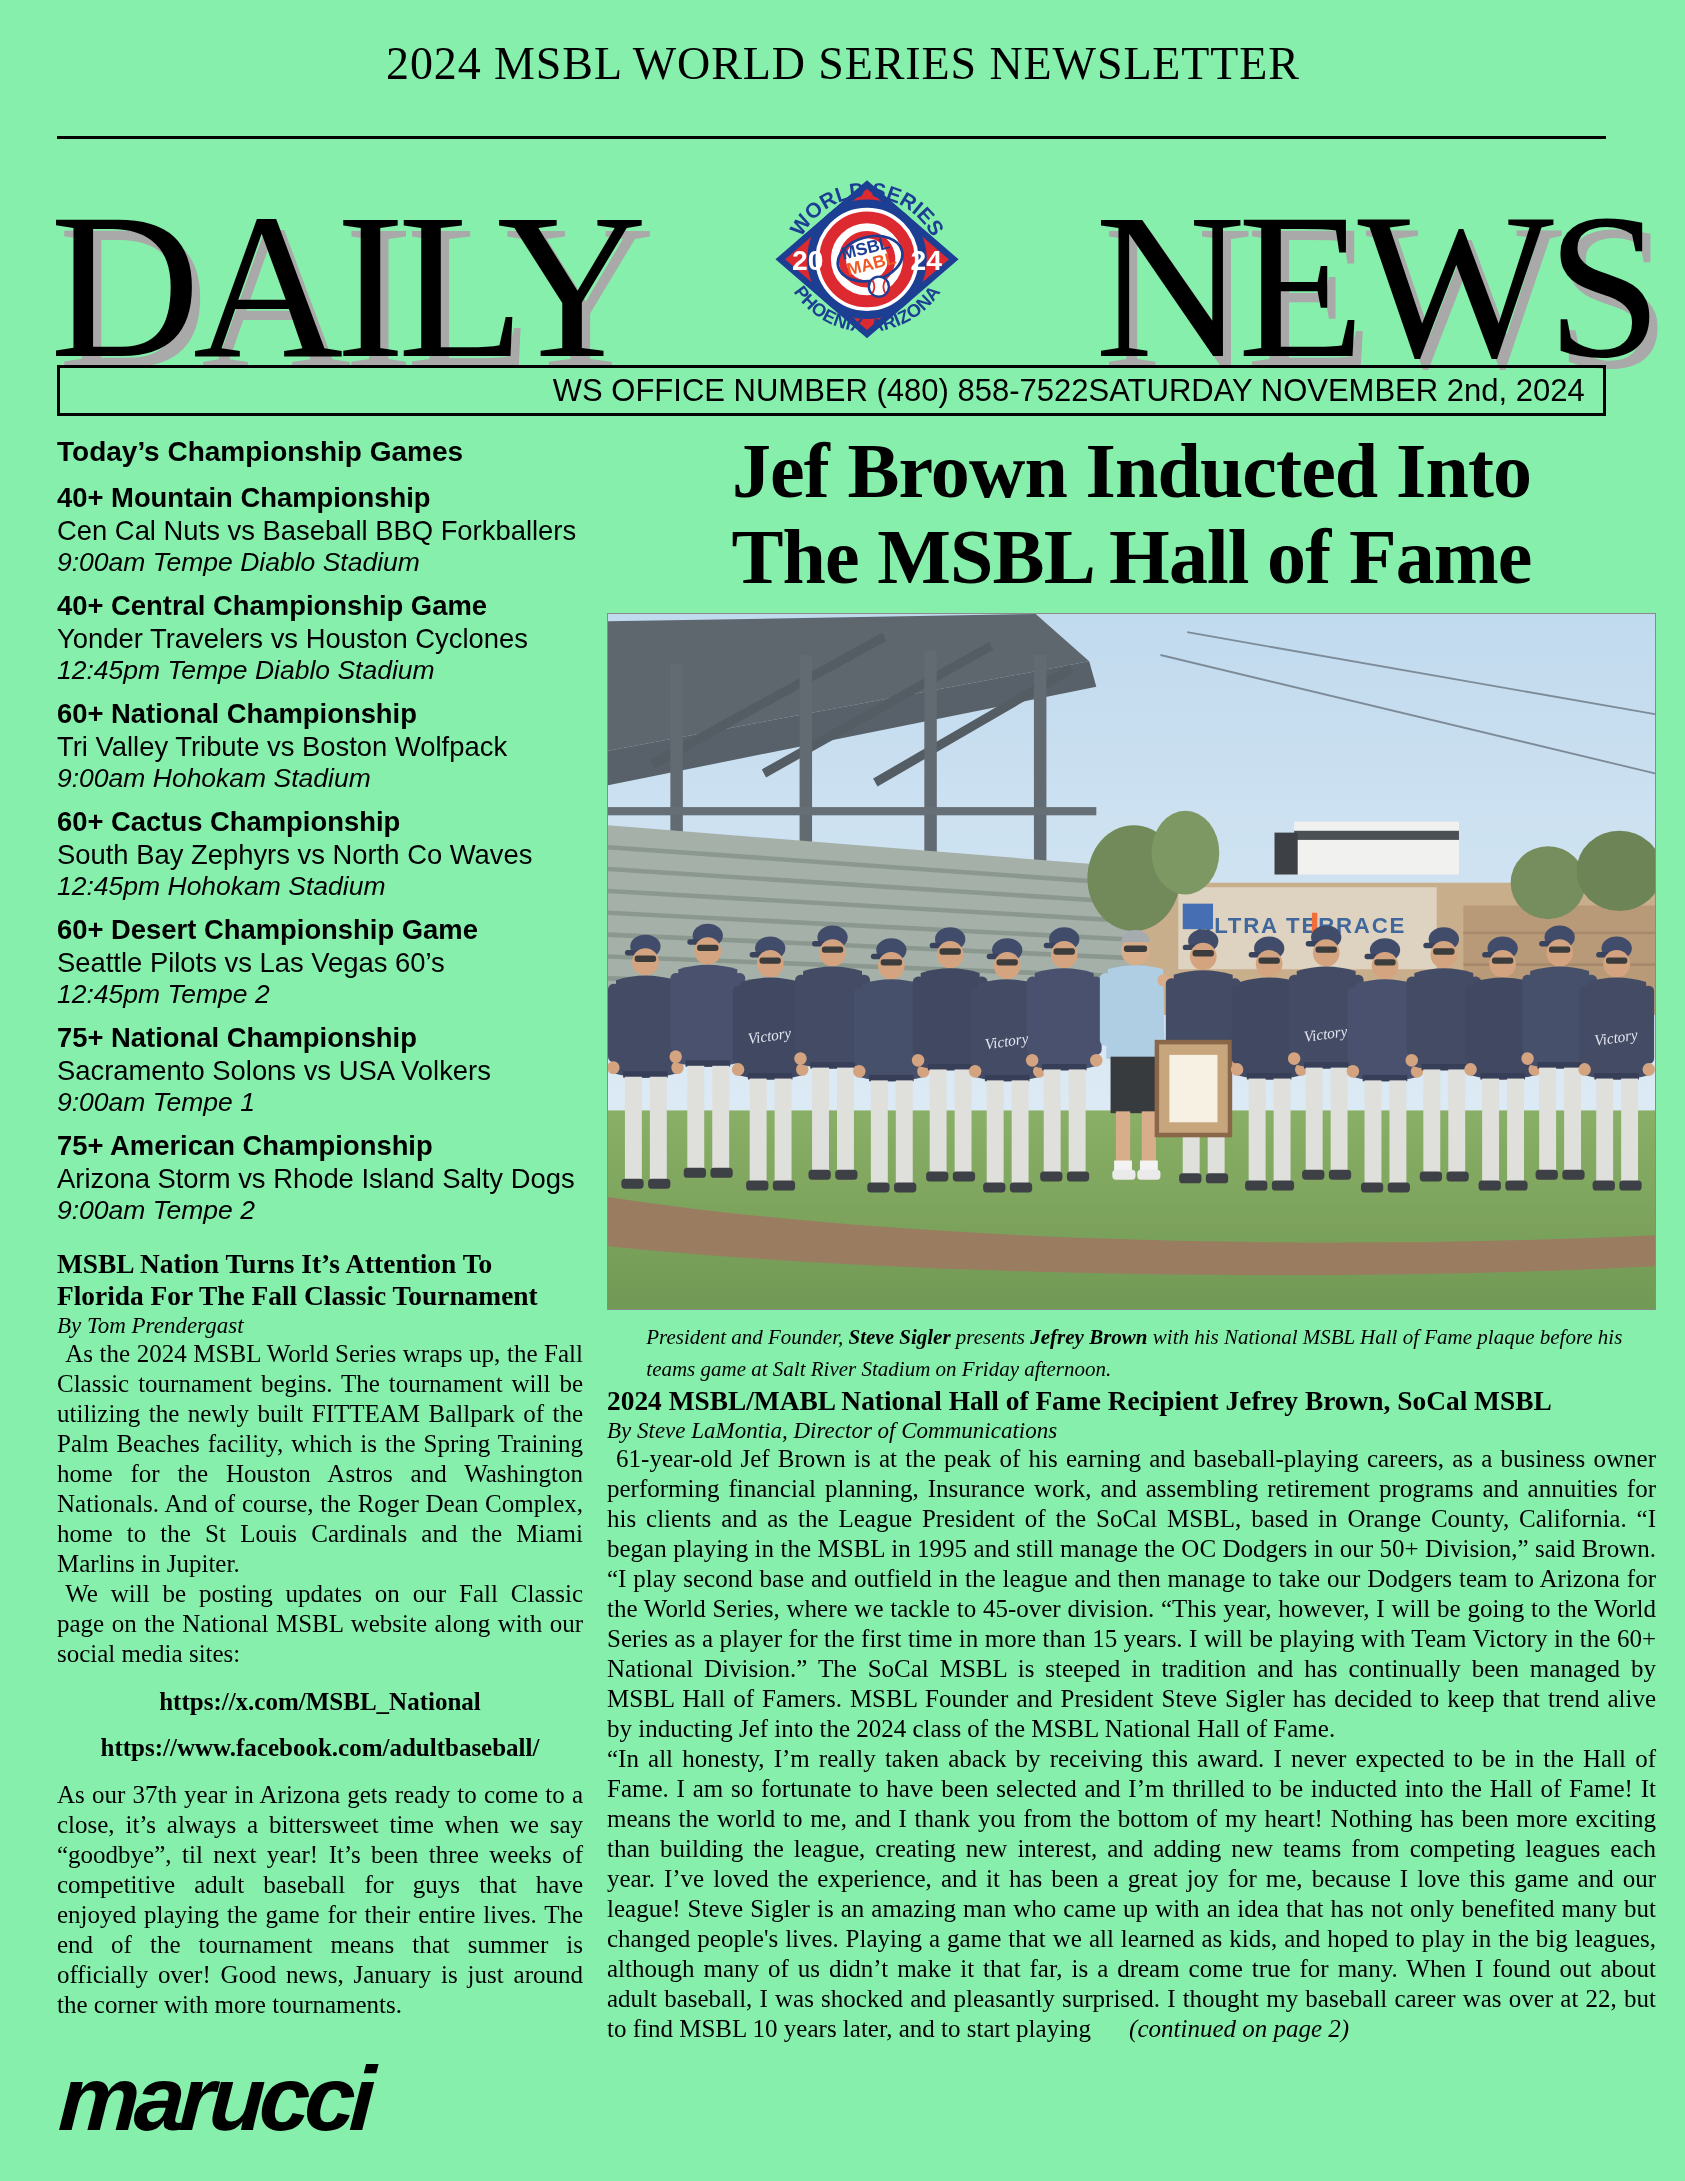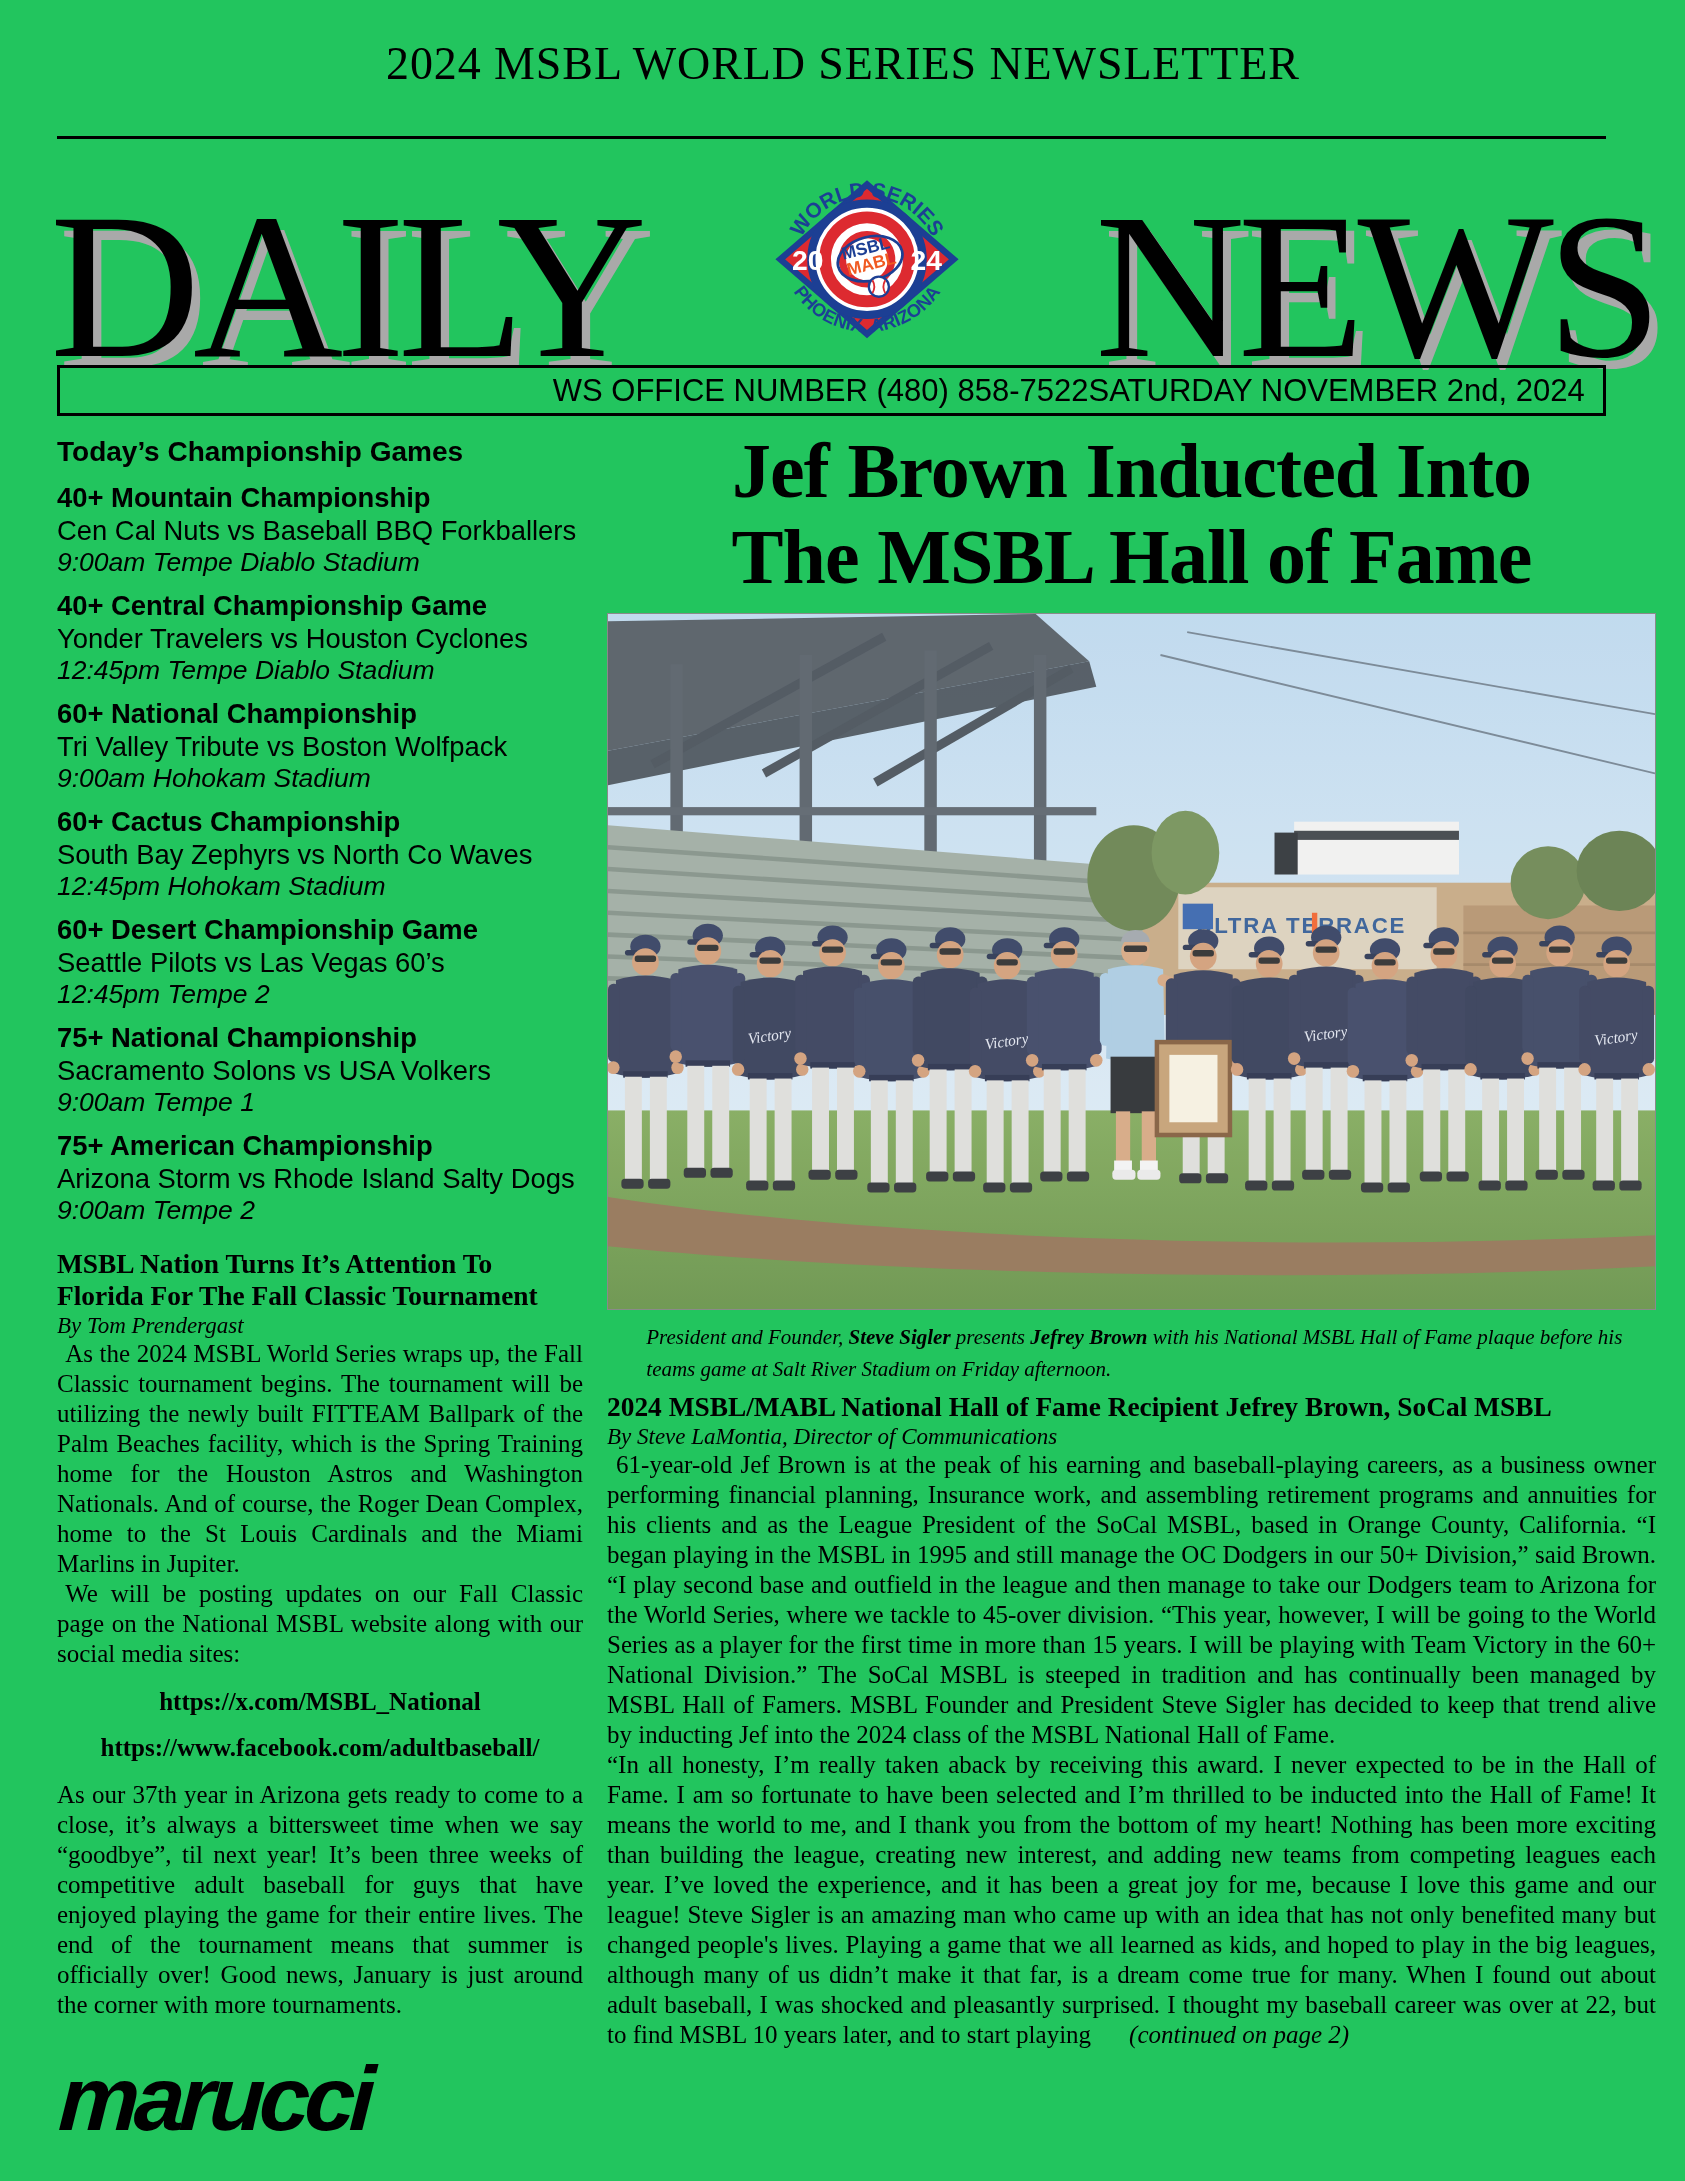--- a/index.html
+++ b/index.html
@@ -1,16 +1,16 @@
 <!DOCTYPE html>
 <html style="font-size:14.6px"><head>
 <meta charset="utf-8">
 <style>
   html,body{margin:0;padding:0;background:#fff;}
-  .page{position:relative;width:1686px;height:2182px;background:#22c55e;color:#000;overflow:hidden;}
+  .page{position:relative;width:1686px;height:2182px;background:#86efac;color:#000;overflow:hidden;}
 
   
   .nl-title{position:absolute;top:37px;left:0;width:100%;text-align:center;
     font-family:"Liberation Serif",serif;font-size:46px;letter-spacing:0.9px;}
   .top-rule{position:absolute;top:136px;left:57px;width:1549px;height:2.7px;background:#000;}
 
   .masthead{position:absolute;top:143px;left:50px;width:1605px;height:221px;
     display:flex;justify-content:space-between;align-items:flex-end;}
   .mast-word{font-family:"Liberation Serif",serif;font-size:208px;line-height:155px;
     letter-spacing:-7.3px;white-space:nowrap;color:#000;text-shadow:8.2px 11px 0 #a9a9a9;}
@@ -46,21 +46,21 @@
 
   
   .headline{font-family:"Liberation Serif",serif;font-weight:bold;font-size:78px;line-height:86px;
     text-align:center;letter-spacing:-0.9px;margin-top:-7.3px;}
   .photo-frame{margin-top:12.8px;height:697px;border:0.9px solid #8a8a8a;box-sizing:border-box;
     background:#dfeaf3;}
   .photo-frame svg{display:block;width:100%;height:100%;}
   .caption{margin-top:11px;font-family:"Liberation Serif",serif;font-style:italic;font-size:21px;
     line-height:32px;padding:0 12.8px 0 7.3px;margin-left:32px;}
   .caption b{font-style:italic;}
-  .art-head{margin-top:7px;font-family:"Liberation Serif",serif;font-weight:bold;font-size:27.4px;
+  .art-head{margin-top:1px;font-family:"Liberation Serif",serif;font-weight:bold;font-size:27.4px;
     line-height:31px;}
   .art-by{font-family:"Liberation Serif",serif;font-style:italic;font-size:23px;line-height:27.4px;}
   .art-p{font-family:"Liberation Serif",serif;font-size:25px;line-height:30px;text-align:justify;
     margin:0;}
   .art-p.first{text-indent:9.1px;}
   .cont{font-style:italic;padding-left:38px;white-space:nowrap;}
 </style>
 </head>
 <body>
 

